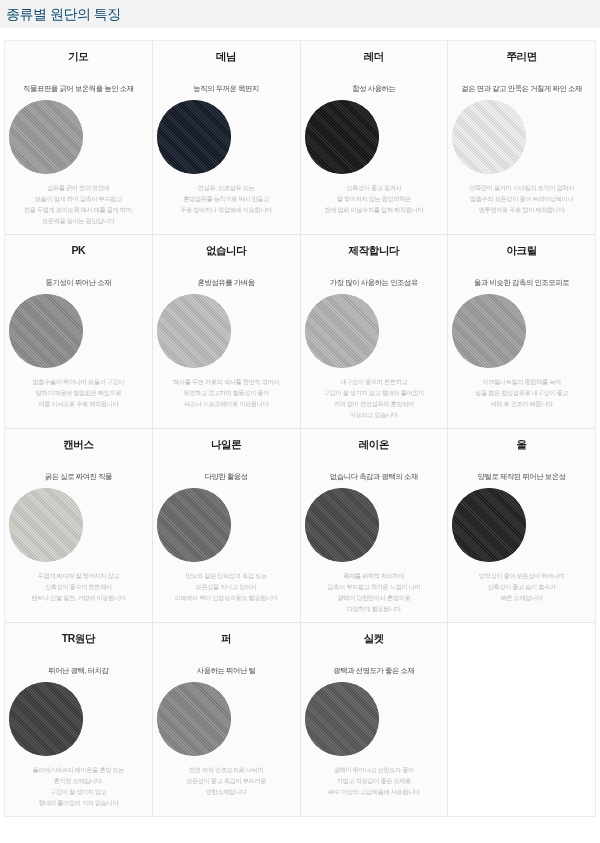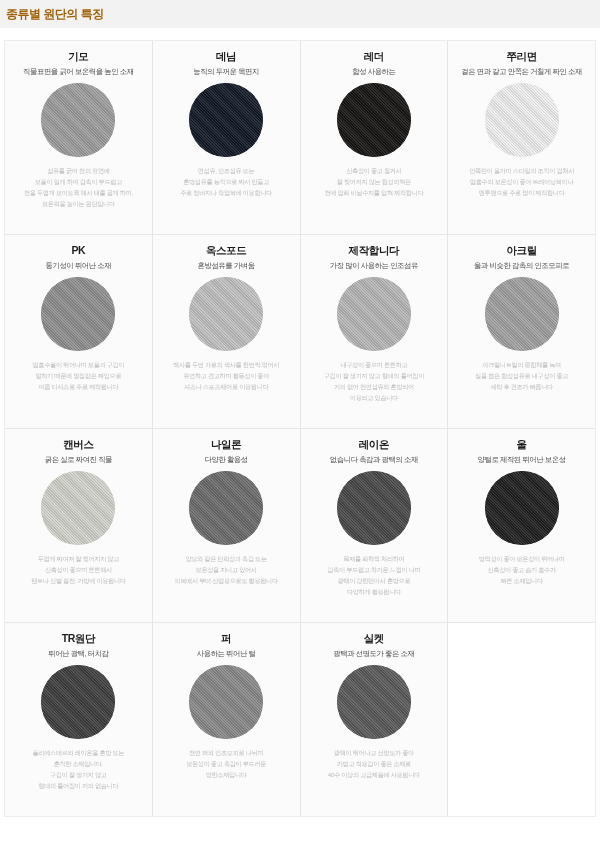--- a/index.html
+++ b/index.html
@@ -18,23 +18,23 @@
   
   .header {
     height: 28px;
     background: #f2f2f2;
     display: flex;
     align-items: center;
     padding: 0 6px;
     box-sizing: border-box;
   }
   .header-title {
-    font-size: 12px;
-    font-weight: bold;
-    color: #a16207;
+    font-size: 14px;
+    font-weight: normal;
+    color: #0c4a6e;
     letter-spacing: -0.5px;
     line-height: 1;
     margin-top: -1px;
   }
 
   
   .grid-wrap {
     padding: 12px 4px 0 4px;
     box-sizing: border-box;
   }
@@ -46,39 +46,38 @@
     gap: 1px;
     border: 1px solid #ececec;
     box-sizing: border-box;
   }
 
   .cell {
     background: #fbfbfb;
     position: relative;
     display: flex;
     flex-direction: column;
-    align-items: center;
     padding: 9px 4px 6px 4px;
     box-sizing: border-box;
     overflow: hidden;
   }
   .cell.empty {
     background: #ffffff;
   }
 
   .fabric-name {
     font-size: 10.5px;
     font-weight: bold;
     color: #1c1c1c;
     letter-spacing: -0.4px;
     line-height: 1.2;
     text-align: center;
   }
   .fabric-subtitle {
-    margin-top: 4px;
+    margin-top: 21px;
     font-size: 7.4px;
     color: #4a4a4a;
     letter-spacing: -0.45px;
     line-height: 1.3;
     text-align: center;
     white-space: nowrap;
   }
 
   .swatch {
     width: 74px;
@@ -159,21 +158,21 @@
         <div class="fabric-name">PK</div>
         <div class="fabric-subtitle">통기성이 뛰어난 소재</div>
         <div class="swatch" style="background: rgb(141, 141, 141);">
           <div class="tex" style="background-image: repeating-linear-gradient(45deg, rgb(155, 155, 155) 0px, rgb(155, 155, 155) 1px, rgb(127, 127, 127) 1px, rgb(127, 127, 127) 2px), repeating-linear-gradient(-45deg, rgb(150, 150, 150) 0px, rgb(150, 150, 150) 1px, rgba(0, 0, 0, 0) 1px, rgba(0, 0, 0, 0) 2px), radial-gradient(circle at 34% 28%, rgb(167, 167, 167) 0%, rgba(0, 0, 0, 0) 62%), radial-gradient(circle at 70% 82%, rgba(0, 0, 0, 0.22) 0%, rgba(0, 0, 0, 0) 60%);"></div>
         </div>
         <div class="fabric-desc">땀흡수율이 뛰어나며 보풀과 구김이
 덜하기 때문에 멀집값은 짜임으로
 여름 티셔츠로 주로 제작됩니다</div>
       </div>
       <div class="cell">
-        <div class="fabric-name">옥스포드</div>
+        <div class="fabric-name">없습니다</div>
         <div class="fabric-subtitle">혼방섬유를 가벼움</div>
         <div class="swatch" style="background: rgb(185, 185, 185);">
           <div class="tex" style="background-image: repeating-linear-gradient(45deg, rgb(199, 199, 199) 0px, rgb(199, 199, 199) 1px, rgb(171, 171, 171) 1px, rgb(171, 171, 171) 2px), repeating-linear-gradient(-45deg, rgb(194, 194, 194) 0px, rgb(194, 194, 194) 1px, rgba(0, 0, 0, 0) 1px, rgba(0, 0, 0, 0) 2px), radial-gradient(circle at 34% 28%, rgb(211, 211, 211) 0%, rgba(0, 0, 0, 0) 62%), radial-gradient(circle at 70% 82%, rgba(0, 0, 0, 0.22) 0%, rgba(0, 0, 0, 0) 60%);"></div>
         </div>
         <div class="fabric-desc">백사를 두번 가로의 색사를 한번씩 엮어서
 유연하고 견고하며 활동성이 좋아
 셔츠나 스포츠웨어로 이용됩니다</div>
       </div>
       <div class="cell">
         <div class="fabric-name">제작합니다</div>

